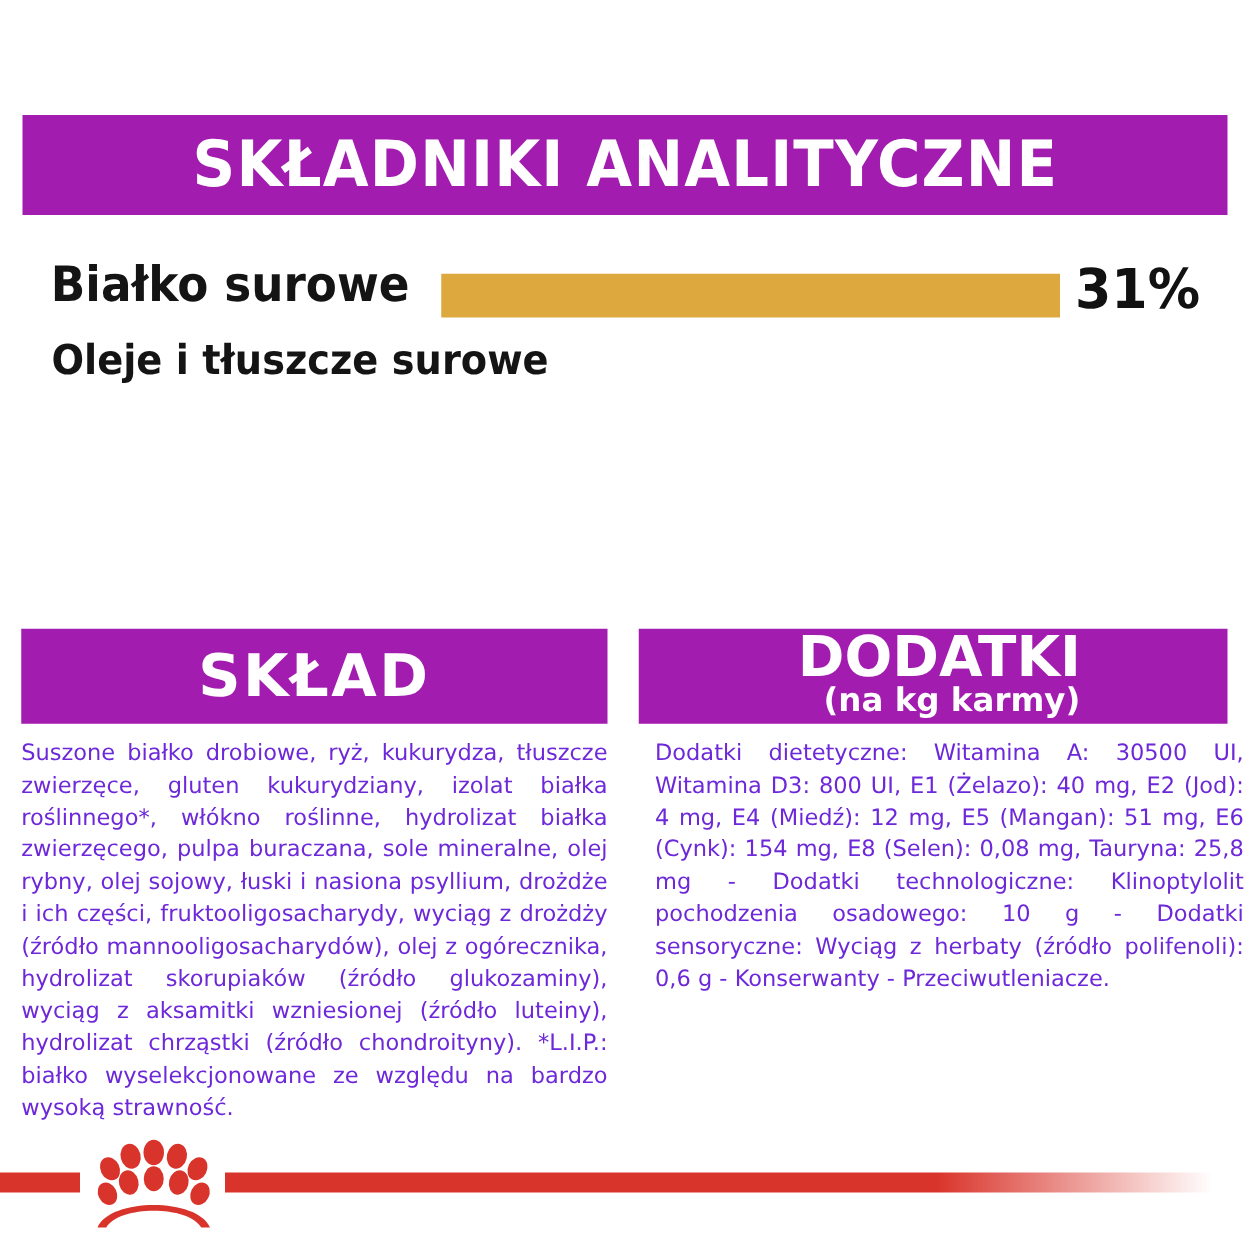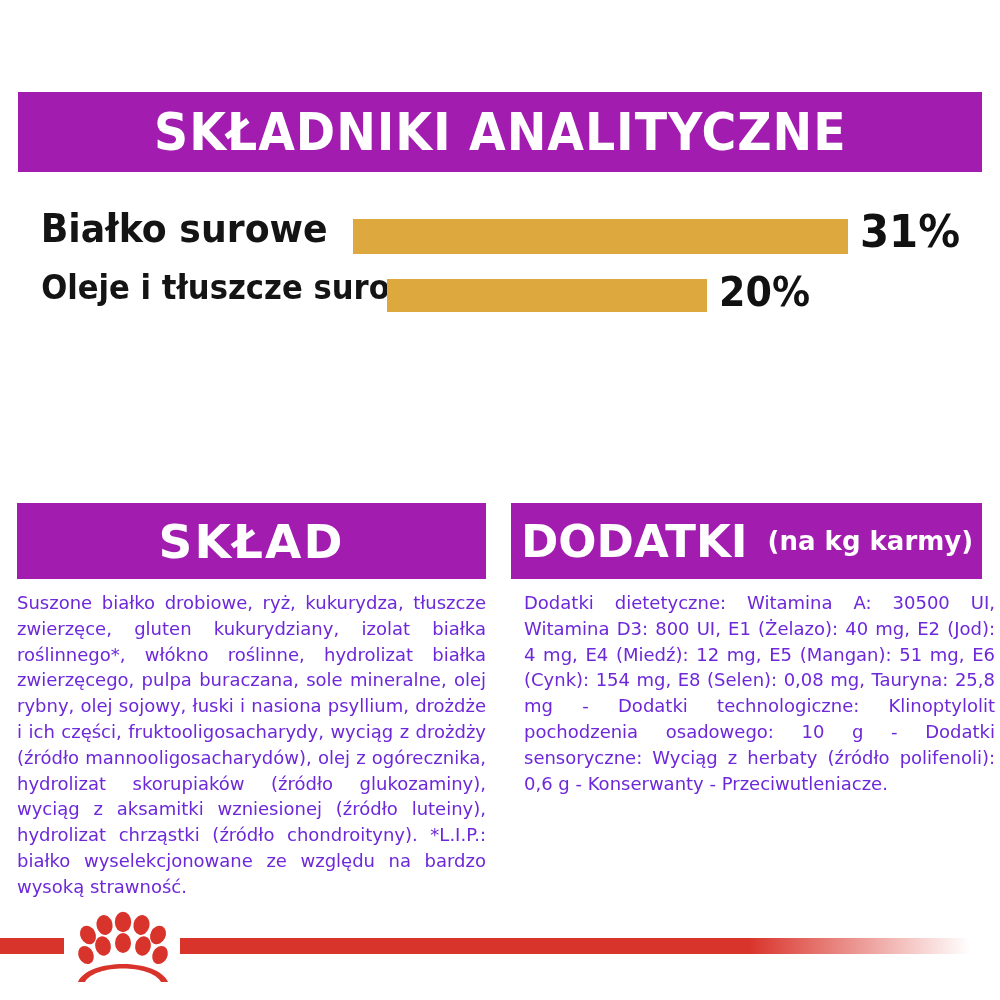--- a/index.html
+++ b/index.html
@@ -125,20 +125,21 @@
     letter-spacing: 2px;
   }
 
   #additives-header {
     left: 511px;
     top: 503px;
     width: 471px;
     height: 76px;
     justify-content: flex-start;
     padding-left: 10px;
+    flex-direction: column;
   }
   #additives-header .band-title {
     font-size: 45px;
     letter-spacing: 0px;
   }
   #additives-header .band-subtitle {
     color: #ffffff;
     font-family: "DejaVu Sans", sans-serif;
     font-weight: 700;
     font-size: 26px;
@@ -212,24 +213,20 @@
   <div class="chart-row r0">
     <div class="nutrient-label">Białko surowe</div>
     <div class="bar-wrap">
       <div class="bar" style="width:495px"></div>
       <div class="bar-value">31%</div>
     </div>
   </div>
 
   <div class="chart-row r1">
     <div class="nutrient-label">Oleje i tłuszcze surowe</div>
-    <div class="bar-wrap">
-      <div class="bar" style="width:320px"></div>
-      <div class="bar-value">20%</div>
-    </div>
   </div>
 
 
 </div>
 
 <div class="band" id="composition-header">
   <span class="band-title">SKŁAD</span>
 </div>
 <div class="body-text" id="composition-body">Suszone białko drobiowe, ryż, kukurydza, tłuszcze zwierzęce, gluten kukurydziany, izolat białka roślinnego*, włókno roślinne, hydrolizat białka zwierzęcego, pulpa buraczana, sole mineralne, olej rybny, olej sojowy, łuski i nasiona psyllium, drożdże i ich części, fruktooligosacharydy, wyciąg z drożdży (źródło mannooligosacharydów), olej z ogórecznika, hydrolizat skorupiaków (źródło glukozaminy), wyciąg z aksamitki wzniesionej (źródło luteiny), hydrolizat chrząstki (źródło chondroityny). *L.I.P.: białko wyselekcjonowane ze względu na bardzo wysoką strawność.</div>
 

